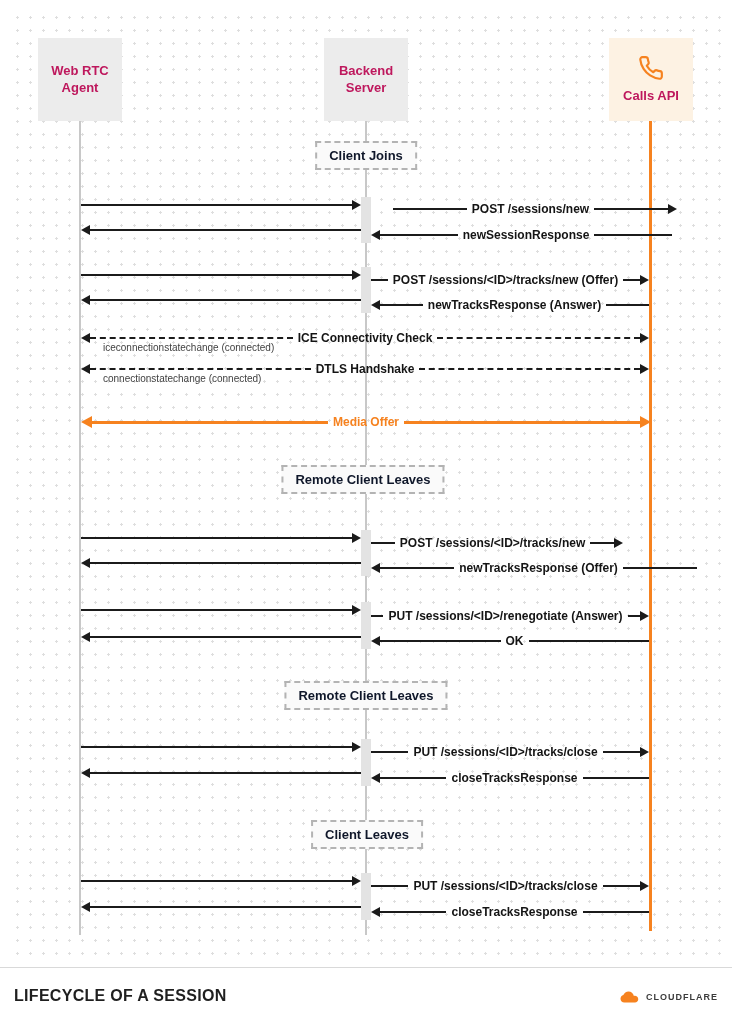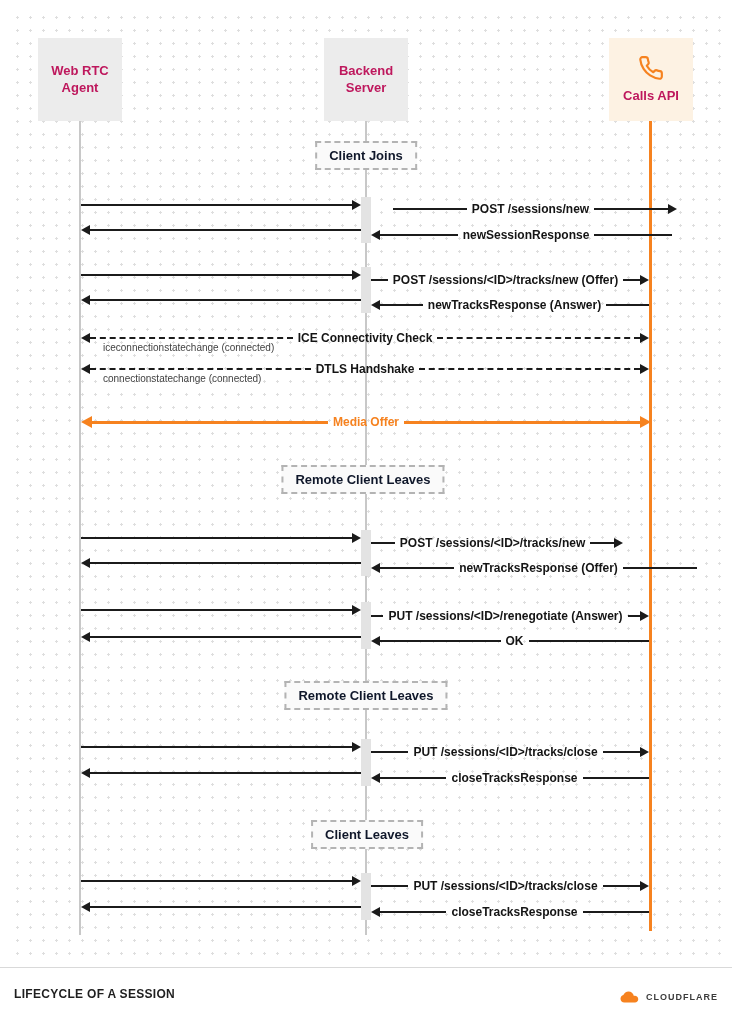--- a/index.html
+++ b/index.html
@@ -42,21 +42,21 @@
   .msg.media .seg { border-top:3px solid #f6821f; }
   .msg.media .head { border-top-width:6px; border-bottom-width:6px; }
   .msg.media .head.r { border-left:11px solid #f6821f; }
   .msg.media .head.l { border-right:11px solid #f6821f; }
   .msg.media .lbl { color:#f6821f; }
 
   .note { position:absolute; font-size:10px; color:#3f3f3f; white-space:nowrap;margin-left:12px; }
 
   
   .footer-line { position:absolute; left:0; width:732px; top:967px; border-top:1px solid #d9d9d9; }
-  .footer-title { position:absolute; left:14px; top:987px; font-size:12px; font-weight:bold; color:#1f1f1f; letter-spacing:.3px; }
+  .footer-title { position:absolute; left:14px; top:987px; font-size:16px; font-weight:bold; color:#1f1f1f; letter-spacing:.3px; }
   .brand { position:absolute; right:14px; top:991px; display:flex; align-items:center; gap:4px; }
   .brand-text { font-size:9px; font-weight:bold; letter-spacing:1px; color:#3c3c3c; }
 </style>
 </head>
 <body>
 
 <div class="stage">
   <div class="dots"></div>
 
   <div class="lifeline" style="left:79px; height:814px"></div>

